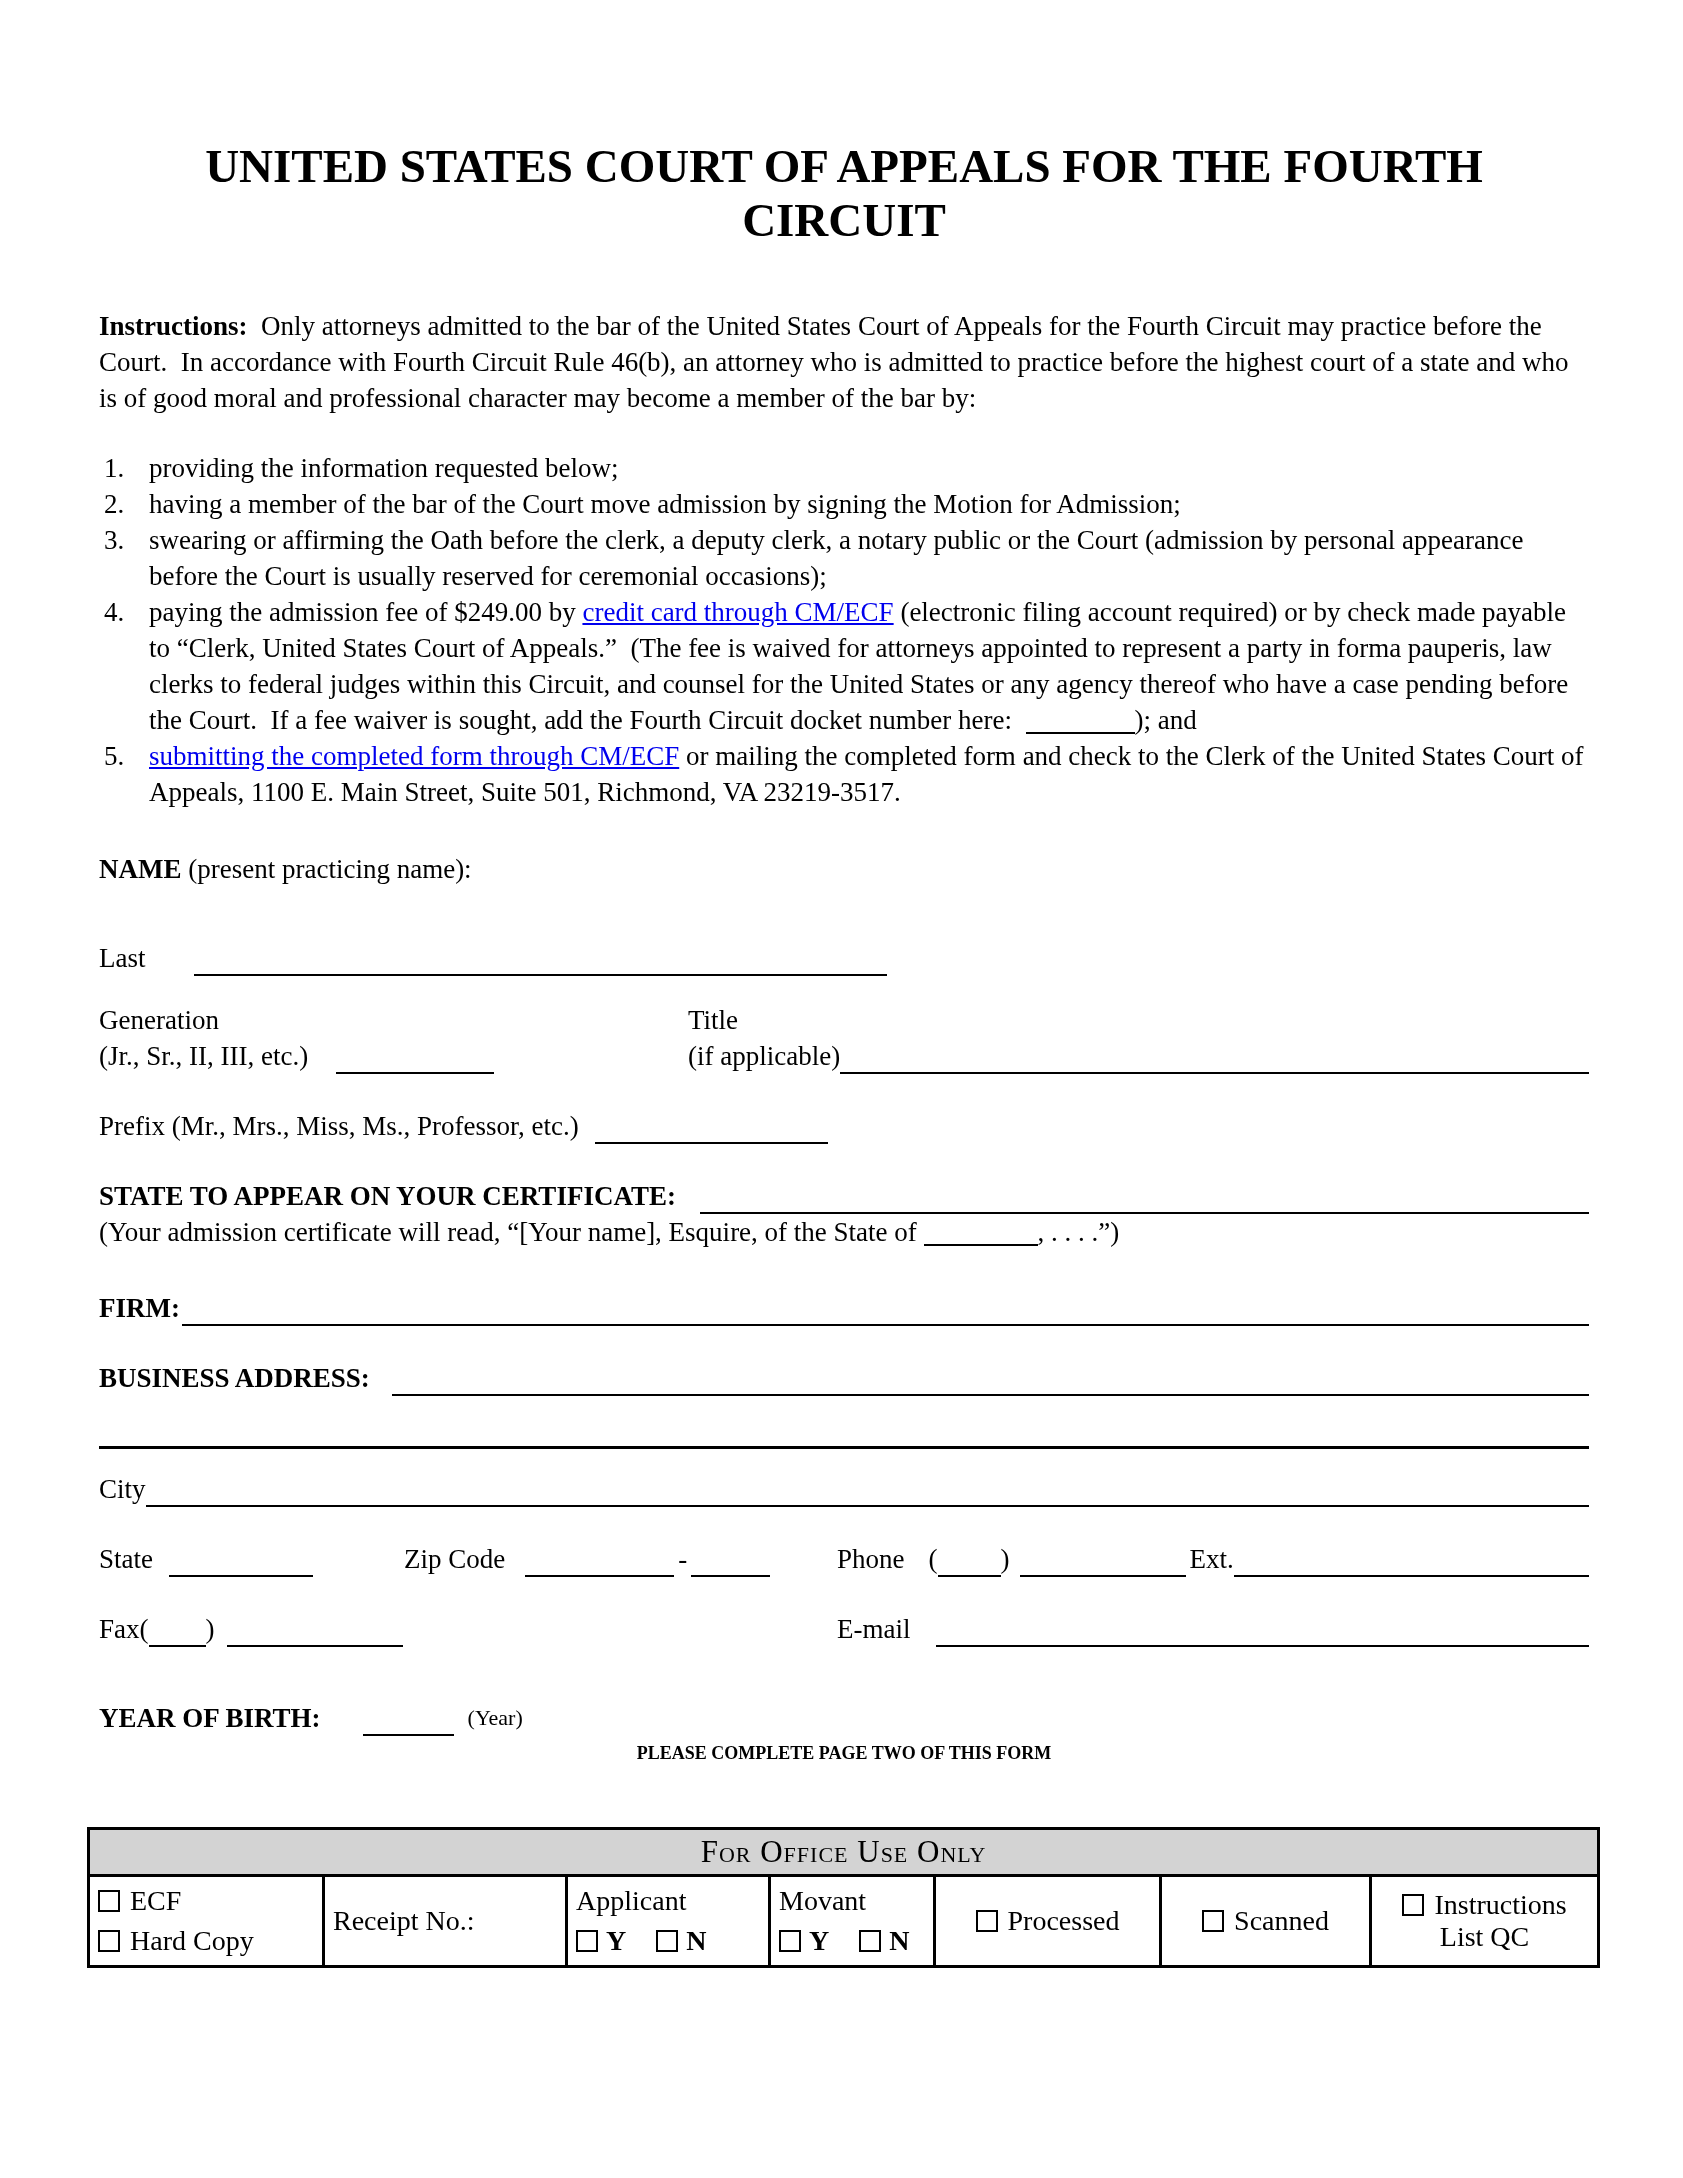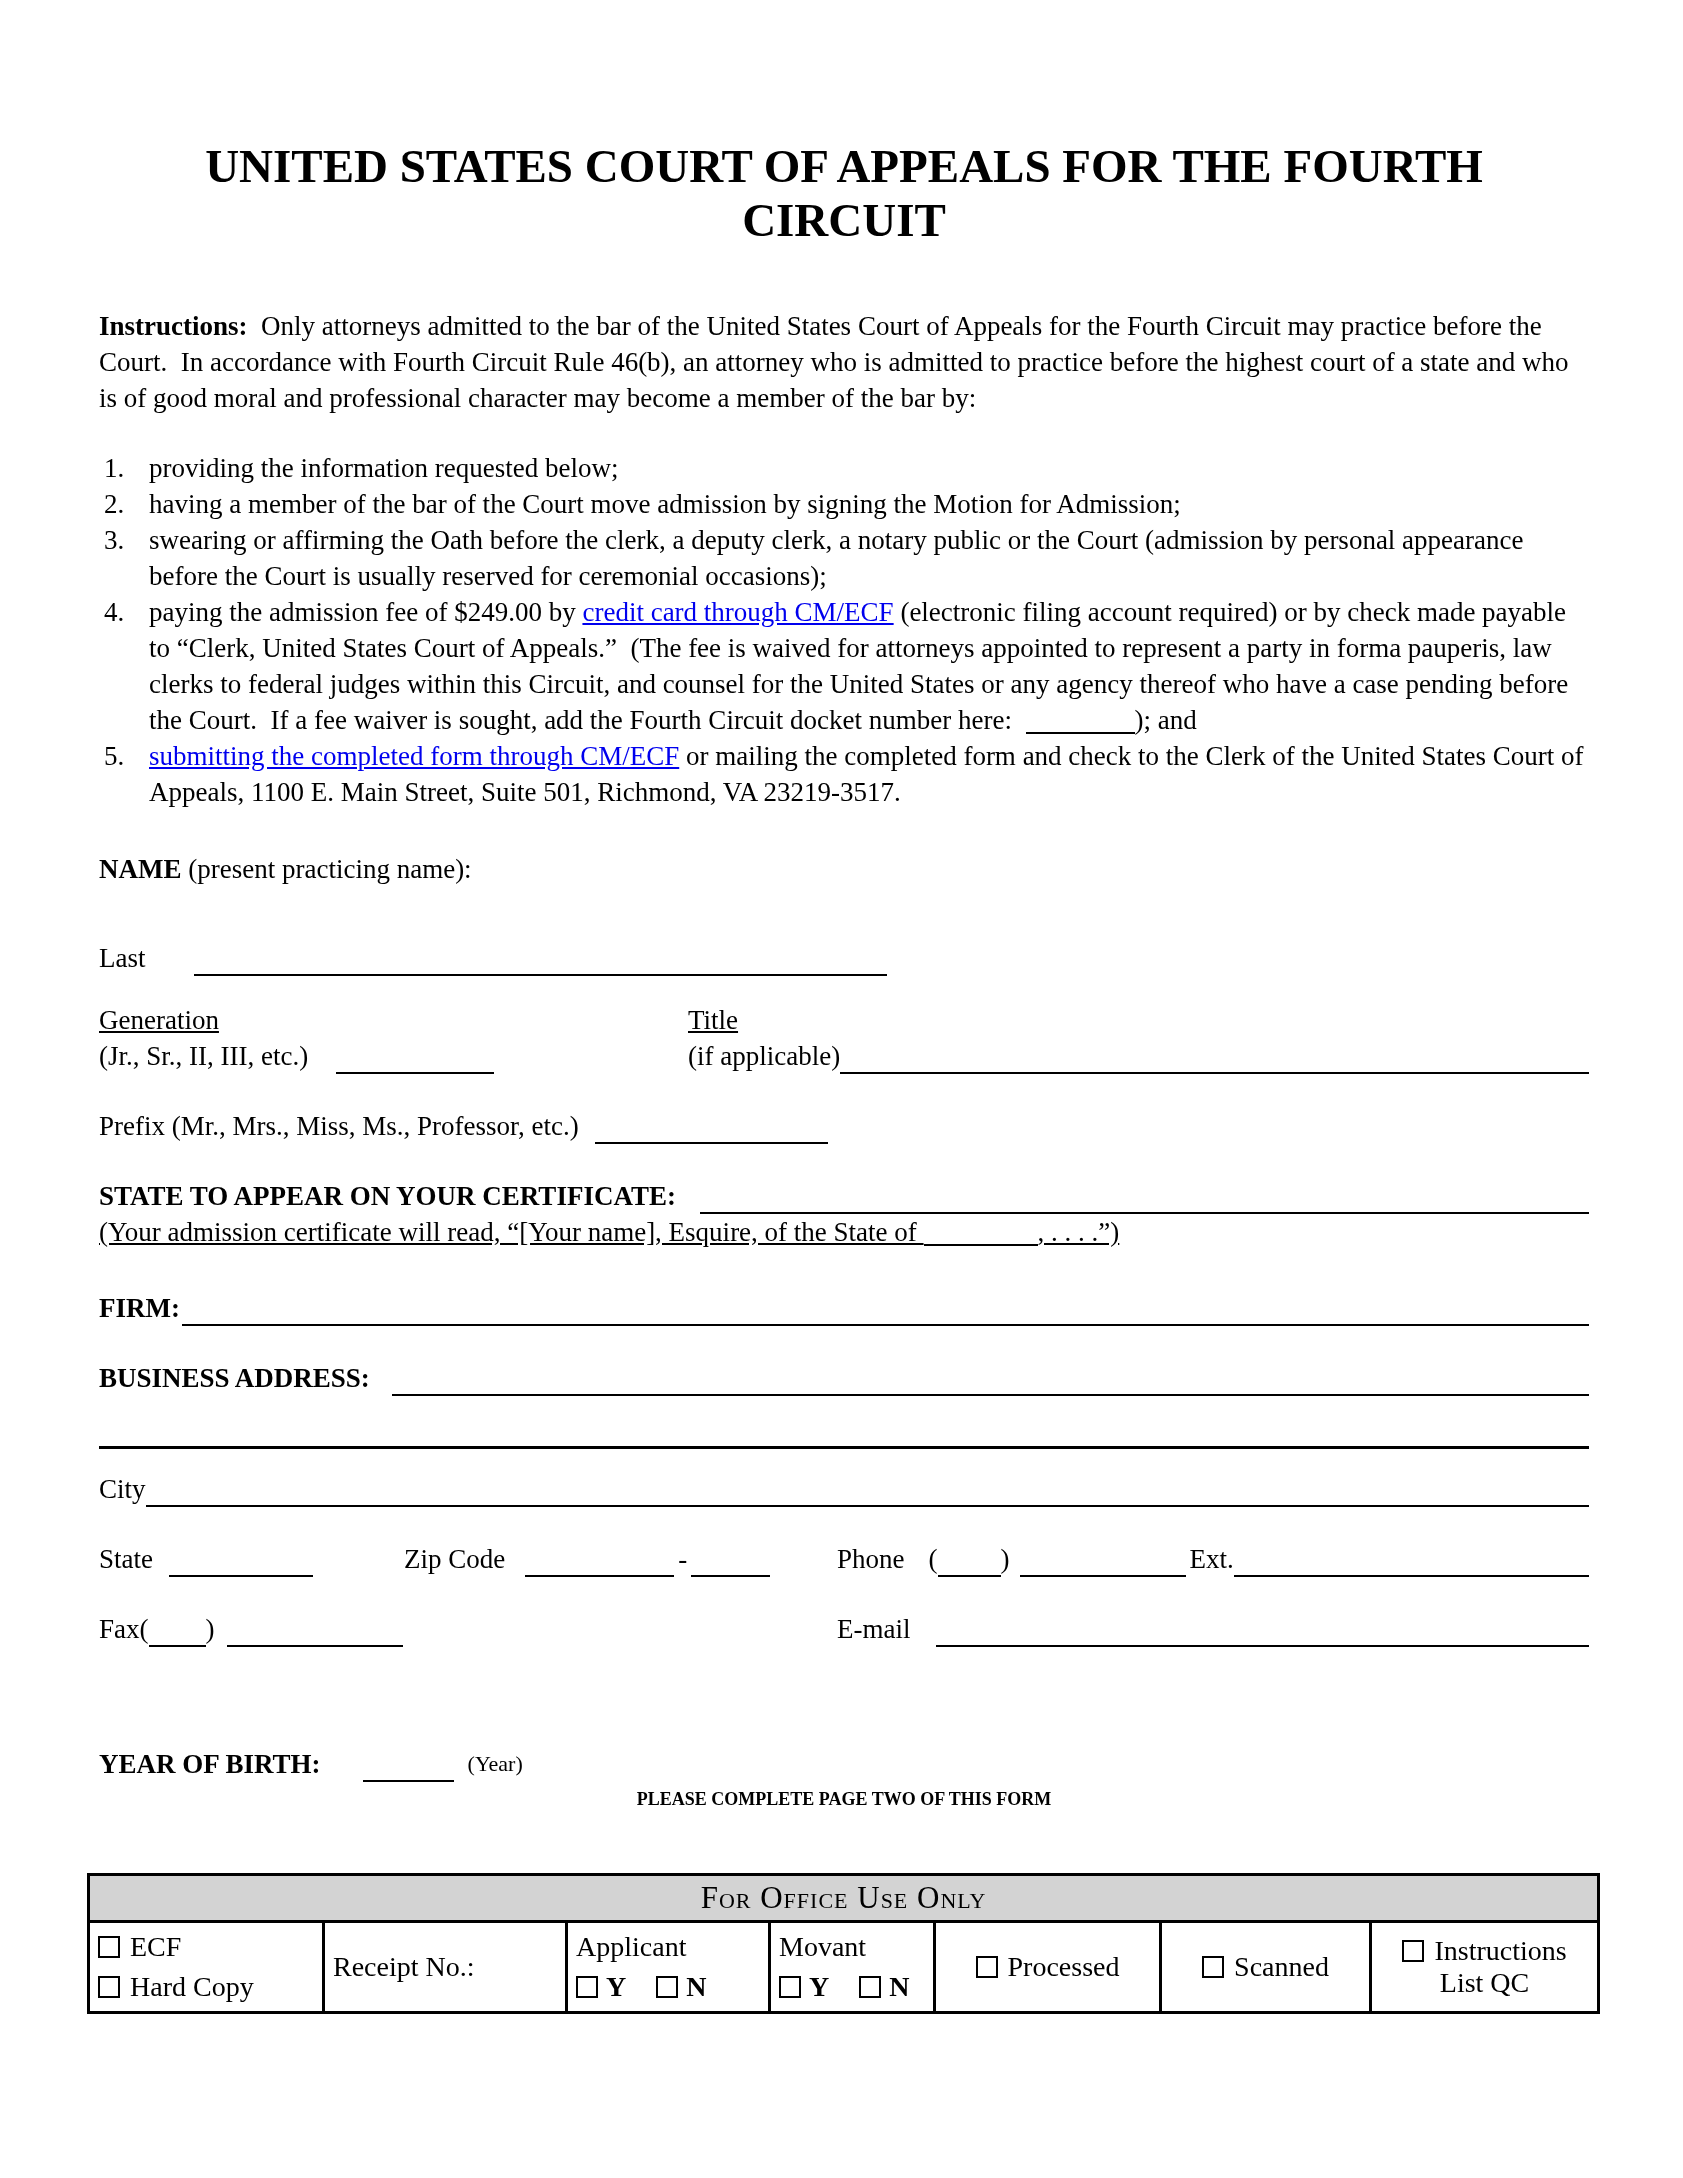--- a/index.html
+++ b/index.html
@@ -30,25 +30,25 @@
   .grow { flex:1 1 auto; }
   .iblank { display:inline-block; border-bottom:2px solid #000; height:4px; vertical-align:-5px; }
 
   .mt-name { margin-top:44px; }
   .mt-last { margin-top:55px;align-items:flex-end; }
   .mt-std  { margin-top:34px; }
   .gen-block { display:flex; margin-top:26px; }
   .gen-col1 { width:589px; flex:none; }
   .gen-col2 { flex:1; }
   .subrow { display:flex; align-items:flex-end; line-height:36px; margin-top:0; }
-  .hintline { line-height:36px;text-decoration:underline; }
+  .hintline { line-height:36px; }
   .lone-line { border-bottom:3px solid #000; height:0; margin-top:50px; }
   .lgroup { width:738px; flex:none; display:flex; align-items:flex-end; }
   .rgroup { flex:1; display:flex; align-items:flex-end; }
-  .yob-row { margin-top:99px; }
+  .yob-row { margin-top:53px; }
   .year-hint { font-size:22px; }
   .note { text-align:center; font-weight:bold; margin-top:0; font-size:18px; line-height:34px; }
 
   table.office { border-collapse:collapse; table-layout:fixed; width:1509px; margin:57px 0 0 -12px; }
   table.office th {
     background:#D3D3D3; border:3px solid #000;
     font-weight:normal; font-variant:small-caps; font-size:31px;
     height:42px; text-align:center; letter-spacing:1px;
   }
   table.office td {

